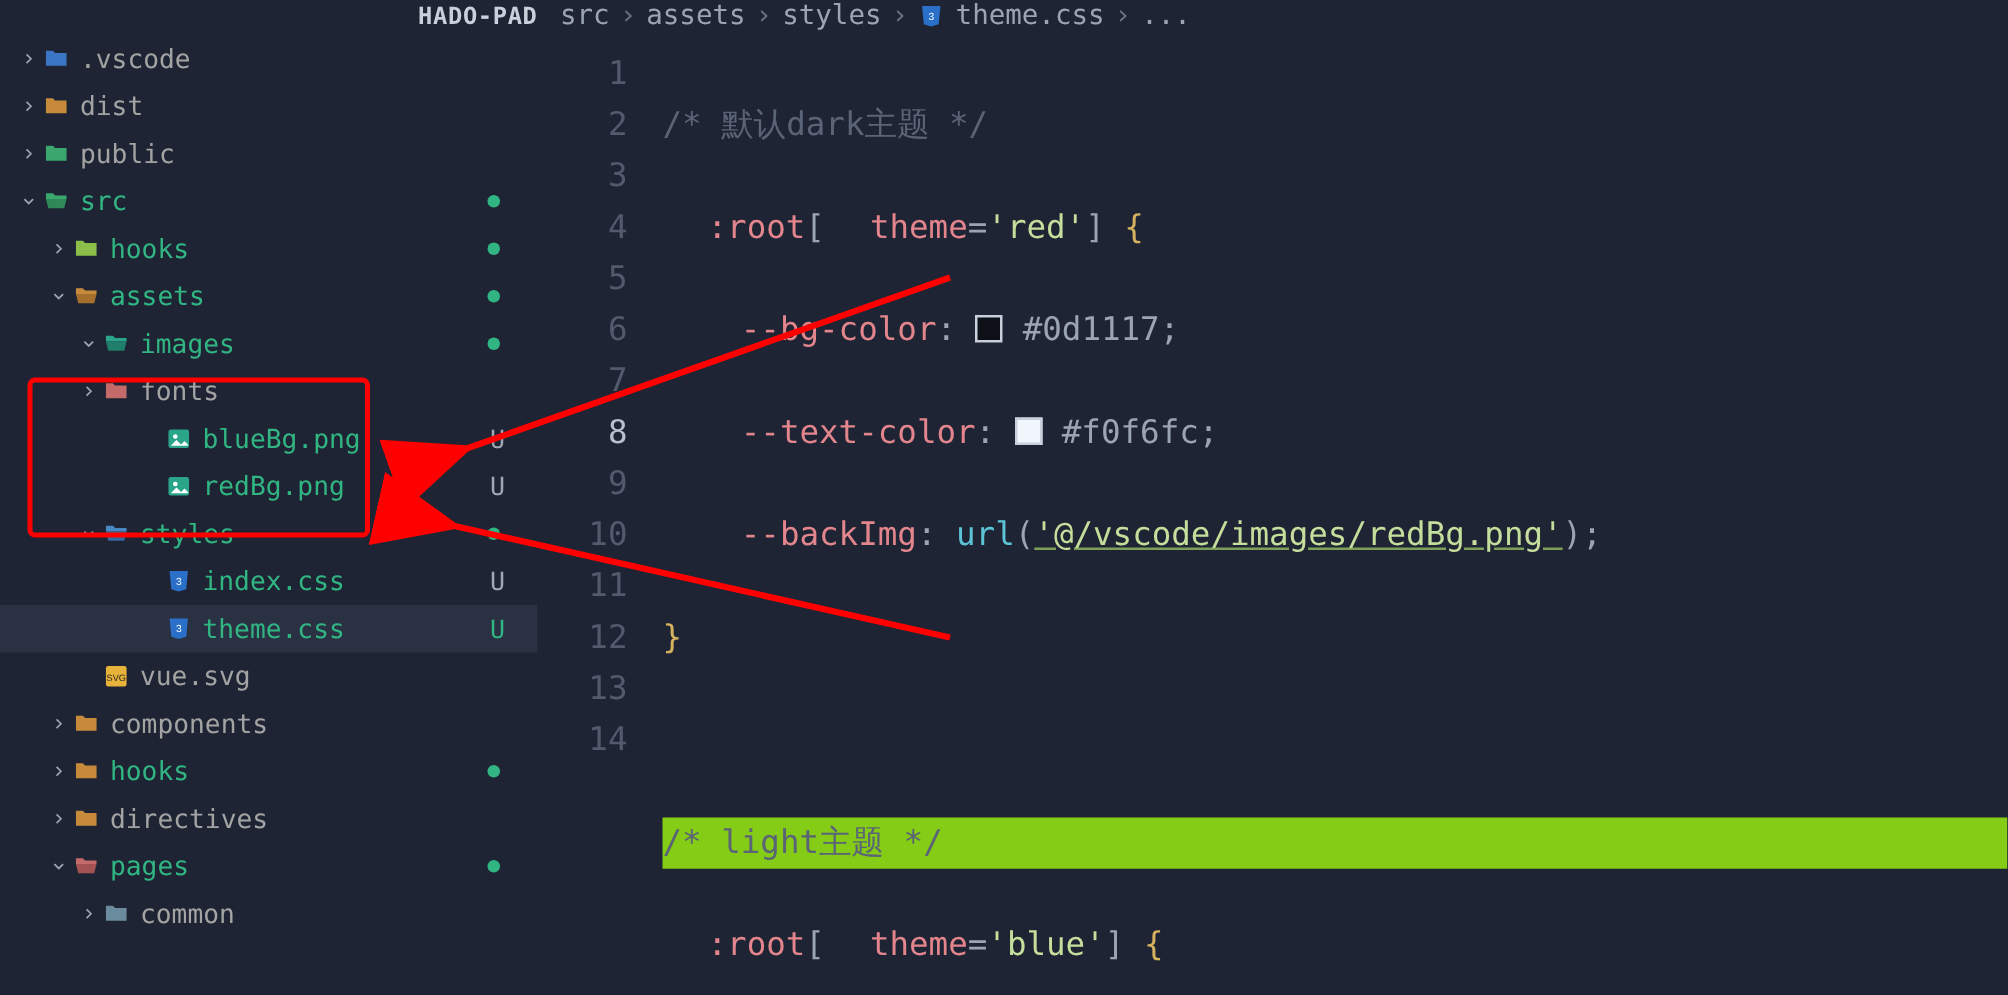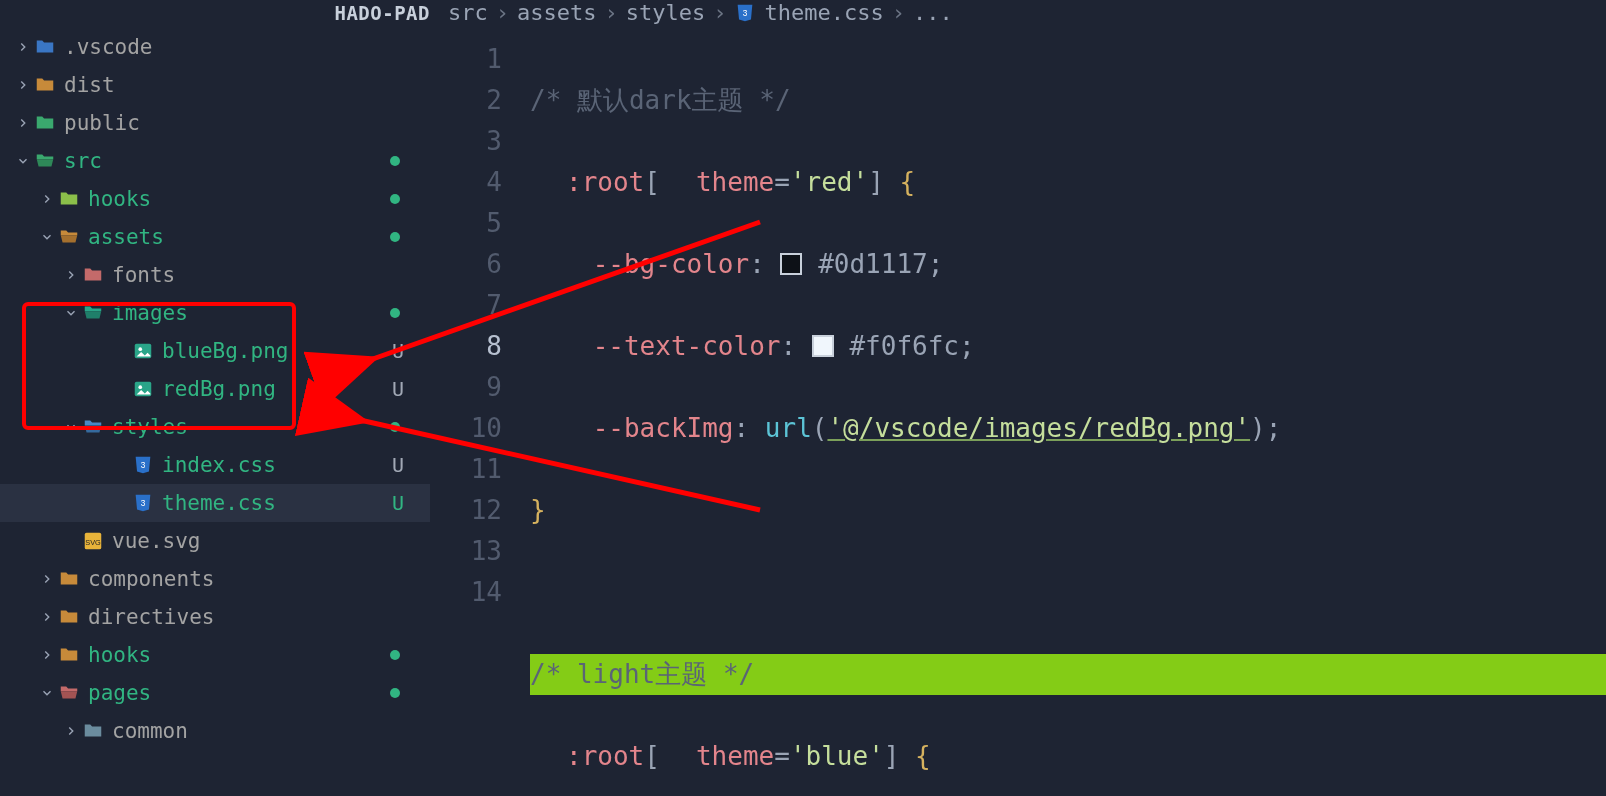--- a/index.html
+++ b/index.html
@@ -210,45 +210,45 @@
             <path fill="#a5702e" d="M3 10h18l-2 8H5z"></path>
           </svg>
         </span>
       <span class="flabel mod">assets</span>
       <span class="status-dot"></span>
     </li>
 
     <li class="tree-row ind-2">
       <span class="chevron">
           <svg viewBox="0 0 16 16">
-            <path d="M6 4l4 4-4 4" fill="none" stroke="currentColor" stroke-width="1.6"></path>
-          </svg>
-        </span>
-      <span class="ficon">
-          <svg viewBox="0 0 24 24">
-            <path fill="#c46a6a" d="M3 5h6l2 2h10v11H3z"></path>
-          </svg>
-        </span>
-      <span class="flabel">fonts</span>
-    </li>
-
-    <li class="tree-row ind-2">
-      <span class="chevron">
-          <svg viewBox="0 0 16 16">
             <path d="M4 6l4 4 4-4" fill="none" stroke="currentColor" stroke-width="1.6"></path>
           </svg>
         </span>
       <span class="ficon">
           <svg viewBox="0 0 24 24">
             <path fill="#2aa589" d="M3 5h6l2 2h10v3H3z"></path>
             <path fill="#1f7f6a" d="M3 10h18l-2 8H5z"></path>
           </svg>
         </span>
       <span class="flabel mod">images</span>
       <span class="status-dot"></span>
+    </li>
+
+    <li class="tree-row ind-2">
+      <span class="chevron">
+          <svg viewBox="0 0 16 16">
+            <path d="M6 4l4 4-4 4" fill="none" stroke="currentColor" stroke-width="1.6"></path>
+          </svg>
+        </span>
+      <span class="ficon">
+          <svg viewBox="0 0 24 24">
+            <path fill="#c46a6a" d="M3 5h6l2 2h10v11H3z"></path>
+          </svg>
+        </span>
+      <span class="flabel">fonts</span>
     </li>
 
     <li class="tree-row ind-3">
       <span class="spacer"></span>
       <span class="ficon">
           <svg viewBox="0 0 24 24">
             <rect x="3" y="4" width="18" height="16" rx="2" fill="#2aa589"></rect>
             <circle cx="9" cy="10" r="2" fill="#fff"></circle>
             <path d="M5 18l5-5 4 4 3-3 3 3v1H5z" fill="#fff"></path>
           </svg>
@@ -339,36 +339,36 @@
       <span class="chevron">
           <svg viewBox="0 0 16 16">
             <path d="M6 4l4 4-4 4" fill="none" stroke="currentColor" stroke-width="1.6"></path>
           </svg>
         </span>
       <span class="ficon">
           <svg viewBox="0 0 24 24">
             <path fill="#c78a3a" d="M3 5h6l2 2h10v11H3z"></path>
           </svg>
         </span>
+      <span class="flabel mod">hooks</span>
+      <span class="status-dot"></span>
+    </li>
+
+    <li class="tree-row ind-1">
+      <span class="chevron">
+          <svg viewBox="0 0 16 16">
+            <path d="M6 4l4 4-4 4" fill="none" stroke="currentColor" stroke-width="1.6"></path>
+          </svg>
+        </span>
+      <span class="ficon">
+          <svg viewBox="0 0 24 24">
+            <path fill="#c78a3a" d="M3 5h6l2 2h10v11H3z"></path>
+          </svg>
+        </span>
       <span class="flabel">directives</span>
-    </li>
-
-    <li class="tree-row ind-1">
-      <span class="chevron">
-          <svg viewBox="0 0 16 16">
-            <path d="M6 4l4 4-4 4" fill="none" stroke="currentColor" stroke-width="1.6"></path>
-          </svg>
-        </span>
-      <span class="ficon">
-          <svg viewBox="0 0 24 24">
-            <path fill="#c78a3a" d="M3 5h6l2 2h10v11H3z"></path>
-          </svg>
-        </span>
-      <span class="flabel mod">hooks</span>
-      <span class="status-dot"></span>
     </li>
 
     <li class="tree-row ind-1">
       <span class="chevron">
           <svg viewBox="0 0 16 16">
             <path d="M4 6l4 4 4-4" fill="none" stroke="currentColor" stroke-width="1.6"></path>
           </svg>
         </span>
       <span class="ficon">
           <svg viewBox="0 0 24 24">

